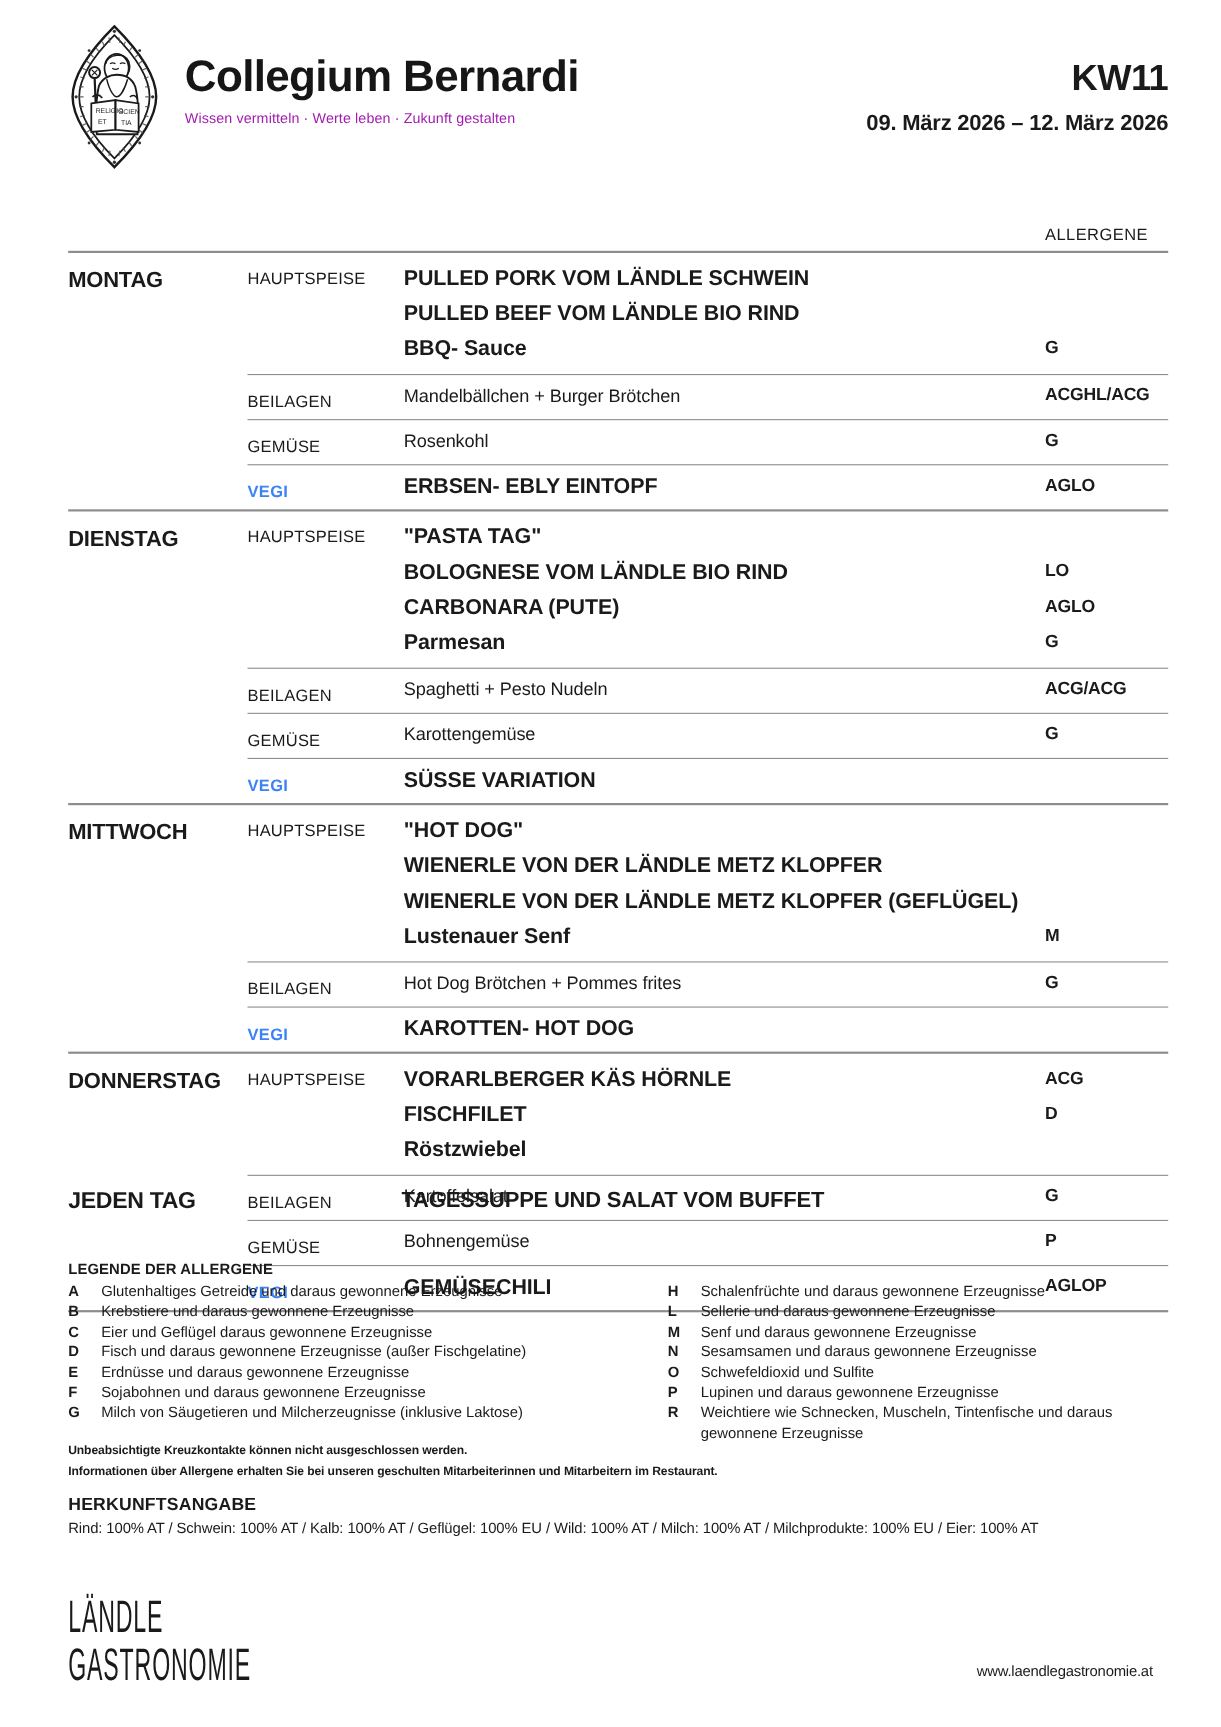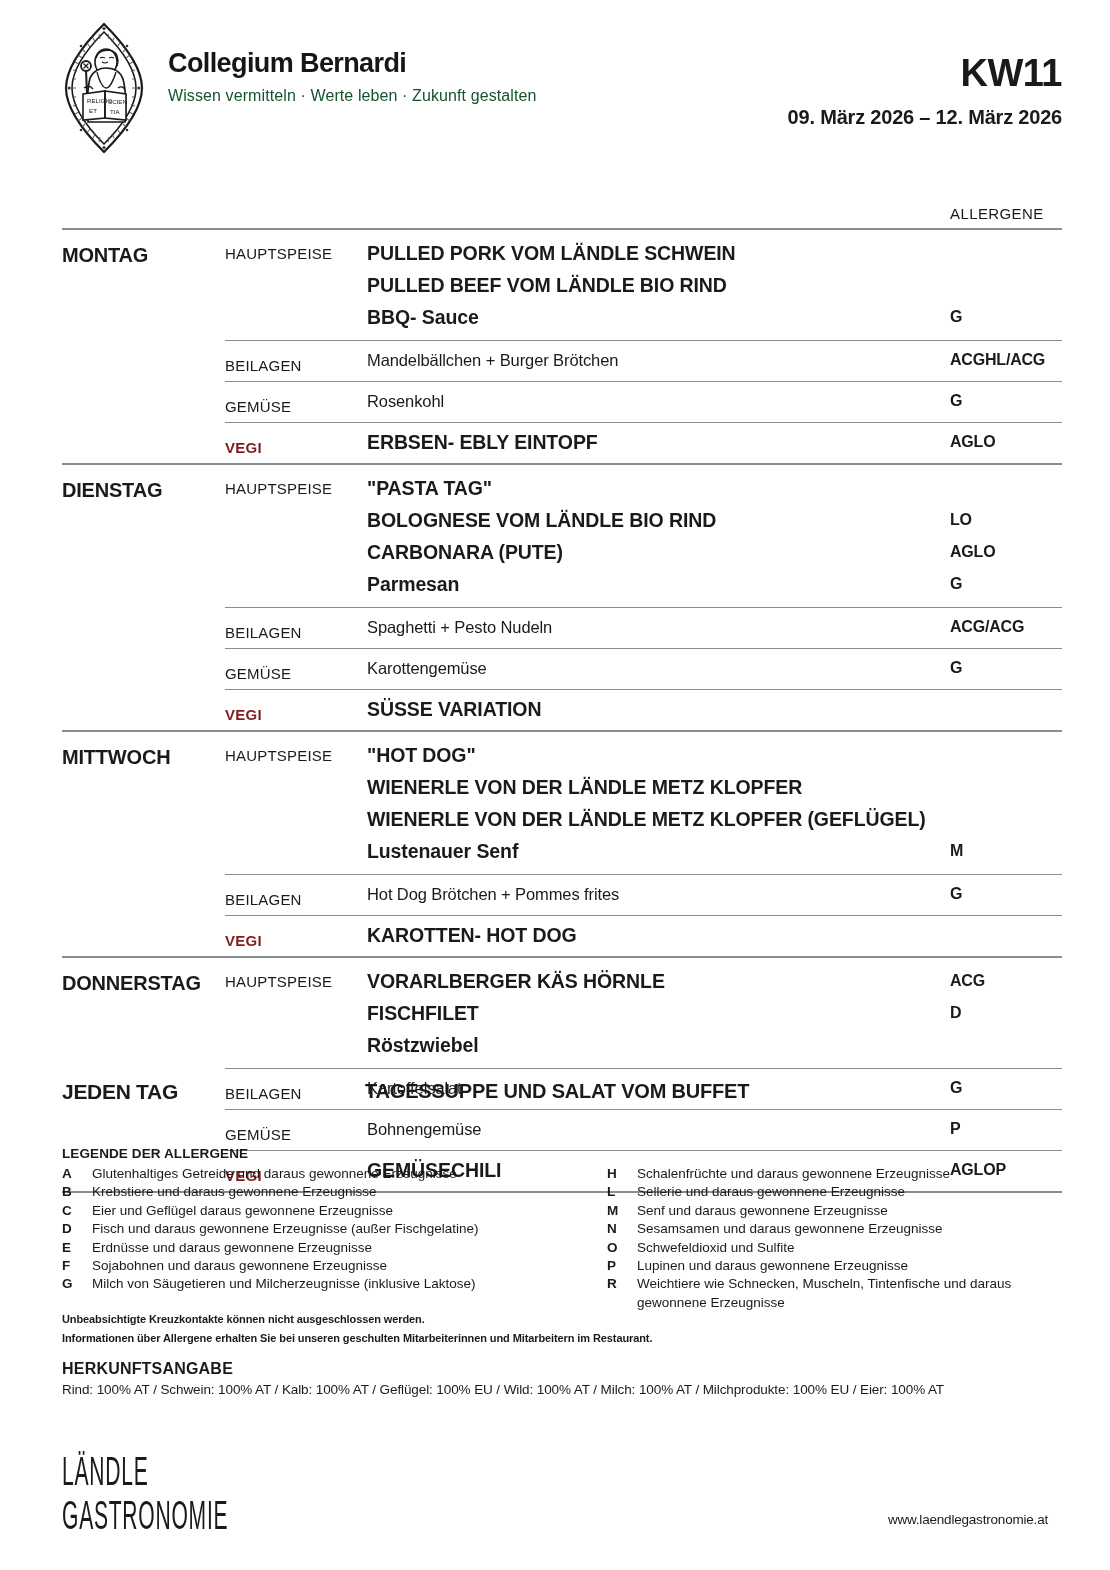--- a/index.html
+++ b/index.html
@@ -22,39 +22,39 @@
   }
   .brand {
     position: absolute;
     left: 0; top: 4px;
     display: flex;
     align-items: flex-start;
   }
   .seal { width: 84px; height: 132px; flex: 0 0 auto; }
   .brand-text { margin-left: 22px; padding-top: 28px; }
   .brand-name {
-    font-size: 27px;
+    font-size: 40px;
     font-weight: bold;
     letter-spacing: -0.6px;
     color: #161616;
     line-height: 1;
   }
   .brand-tag {
-    font-size: 16px;
-    color: #14532d;
+    font-size: 13px;
+    color: #a21caf;
     margin-top: 10px;
     letter-spacing: 0.1px;
   }
   .week-block {
     position: absolute;
     right: 0; top: 36px;
     text-align: right;
   }
   .week-kw {
-    font-size: 38px;
+    font-size: 33px;
     font-weight: bold;
     letter-spacing: -0.5px;
     line-height: 1;
   }
   .week-range {
     font-size: 20px;
     font-weight: bold;
     margin-top: 14px;
     letter-spacing: -0.2px;
   }
@@ -104,21 +104,21 @@
     flex: 0 0 140px;
     font-size: 15px;
     letter-spacing: 0.2px;
     color: #1a1a1a;
     display: flex;
     align-items: flex-end;
     padding-bottom: 7px;
   }
   .col-cat.top { align-items: flex-start; padding-top: 15px; padding-bottom: 0; }
   .col-cat.vegi {
-    color: #7f1d1d;
+    color: #3b82f6;
     font-weight: bold;
     letter-spacing: 0.3px;
   }
   .col-dish {
     flex: 1 1 auto;
     padding-left: 2px;
   }
   .col-all {
     width: 112px;
     flex: 0 0 112px;

